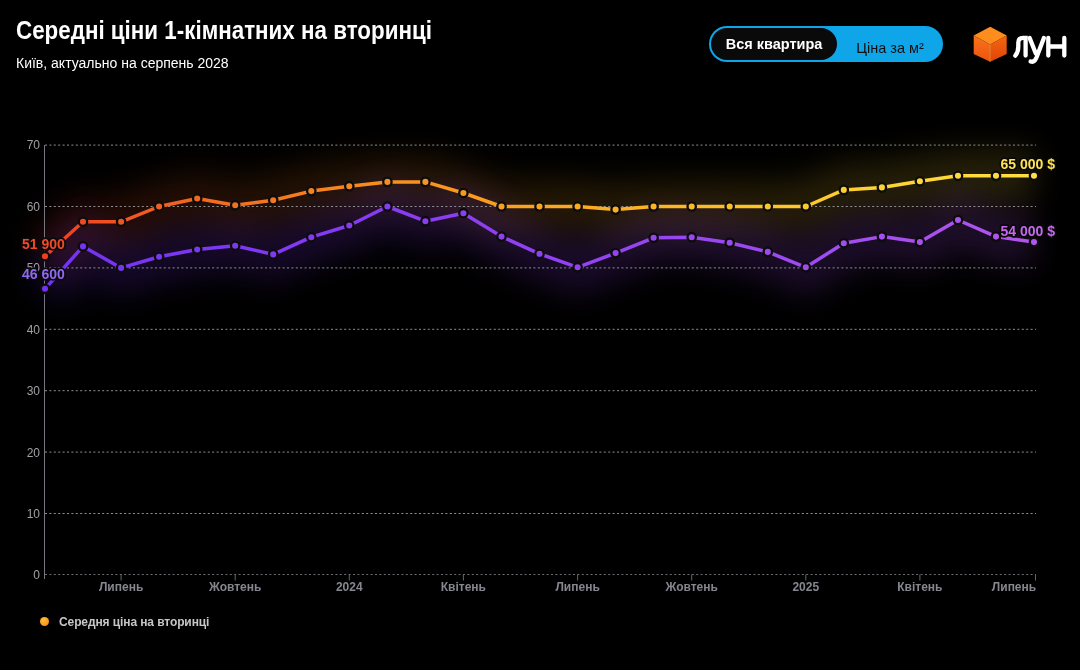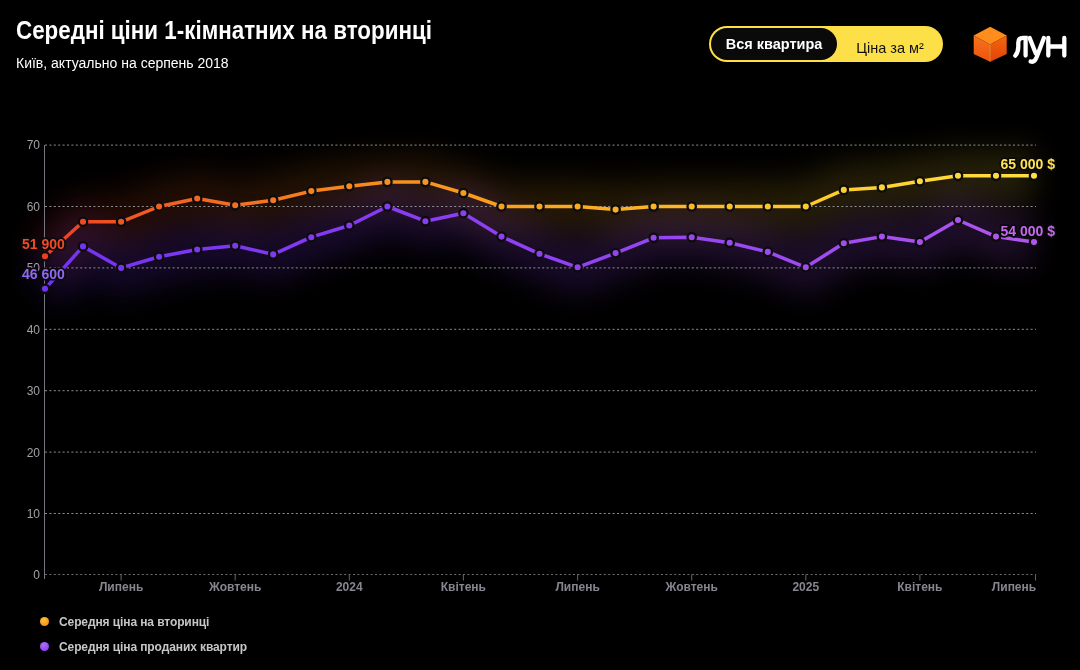--- a/index.html
+++ b/index.html
@@ -1,30 +1,30 @@
 <!DOCTYPE html>
 <html><head>
 <meta charset="utf-8">
 <style>
   html,body{margin:0;padding:0;background:#000;}
   body{width:1080px;height:670px;position:relative;overflow:hidden;font-family:"Liberation Sans",sans-serif;}
   .title{position:absolute;left:16px;top:18px;color:#fff;font-size:25px;line-height:25px;font-weight:bold;transform:scaleX(0.895);transform-origin:0 0;white-space:nowrap;}
   .subtitle{position:absolute;left:16px;top:55px;color:#fff;font-size:14px;}
-  .toggle{position:absolute;left:709px;top:26px;width:234px;height:36px;background:#fde047;border-radius:18px;display:flex;align-items:center;}
+  .toggle{position:absolute;left:709px;top:26px;width:234px;height:36px;background:#0ea5e9;border-radius:18px;display:flex;align-items:center;}
   .seg1{position:absolute;left:2px;top:2px;width:126px;height:32px;background:#0a0a0a;border-radius:16px;color:#fff;font-size:14.5px;font-weight:600;display:flex;align-items:center;justify-content:center;}
   .seg2{position:absolute;left:128px;top:0;width:106px;height:44px;color:#111;font-size:14.5px;font-weight:400;display:flex;align-items:center;justify-content:center;}
   .legend{position:absolute;left:40px;top:609px;}
   .lrow{display:flex;align-items:center;height:25px;color:#c6c6c6;font-size:12px;font-weight:700;letter-spacing:-0.1px;}
   .ldot{width:9px;height:9px;border-radius:50%;margin-right:10px;}
   svg{position:absolute;left:0;top:0;}
 </style>
 </head>
 <body>
 <div class="title">Середні ціни 1-кімнатних на вторинці</div>
-<div class="subtitle">Київ, актуально на серпень 2018</div>
+<div class="subtitle">Київ, актуально на серпень 2028</div>
 
 <svg width="1080" height="670" viewBox="0 0 1080 670">
   <defs>
     <linearGradient id="go" gradientUnits="userSpaceOnUse" x1="45" y1="0" x2="1034" y2="0">
       <stop offset="0" stop-color="#ee3d23"></stop>
       <stop offset="0.1" stop-color="#f15b22"></stop>
       <stop offset="0.3" stop-color="#f6871e"></stop>
       <stop offset="0.5" stop-color="#faa520"></stop>
       <stop offset="0.7" stop-color="#fdc027"></stop>
       <stop offset="0.87" stop-color="#fed535"></stop>
@@ -185,14 +185,13 @@
   </g>
   <g stroke="#fff" stroke-width="4.3" fill="none" stroke-linecap="round">
     <path d="M47.3 35.6 Q50.3 32.3 50.3 26.5 L50.3 22.6 Q50.3 17.9 55 17.9 L57.6 17.9 L57.6 35.6"></path>
     <path d="M61.6 17.9 L67.8 33.5 M75.9 17.9 L68.5 37.5 Q66.3 42.8 62.6 41.4"></path>
     <path d="M80.3 17.9 L80.3 35.6 M96.3 17.9 L96.3 35.6 M80.3 26.5 L96.3 26.5"></path>
   </g>
 </svg>
 
 <div class="legend">
   <div class="lrow"><span class="ldot" style="background:radial-gradient(circle at 38% 30%,#ffc03a,#f5820f);"></span>Середня ціна на вторинці</div>
-  <div class="lrow"><span class="ldot" style="background:radial-gradient(circle at 38% 30%,#a873f5,#8b2ff0);"></span>Середня ціна проданих квартир</div>
 </div>
 
 </body></html>

